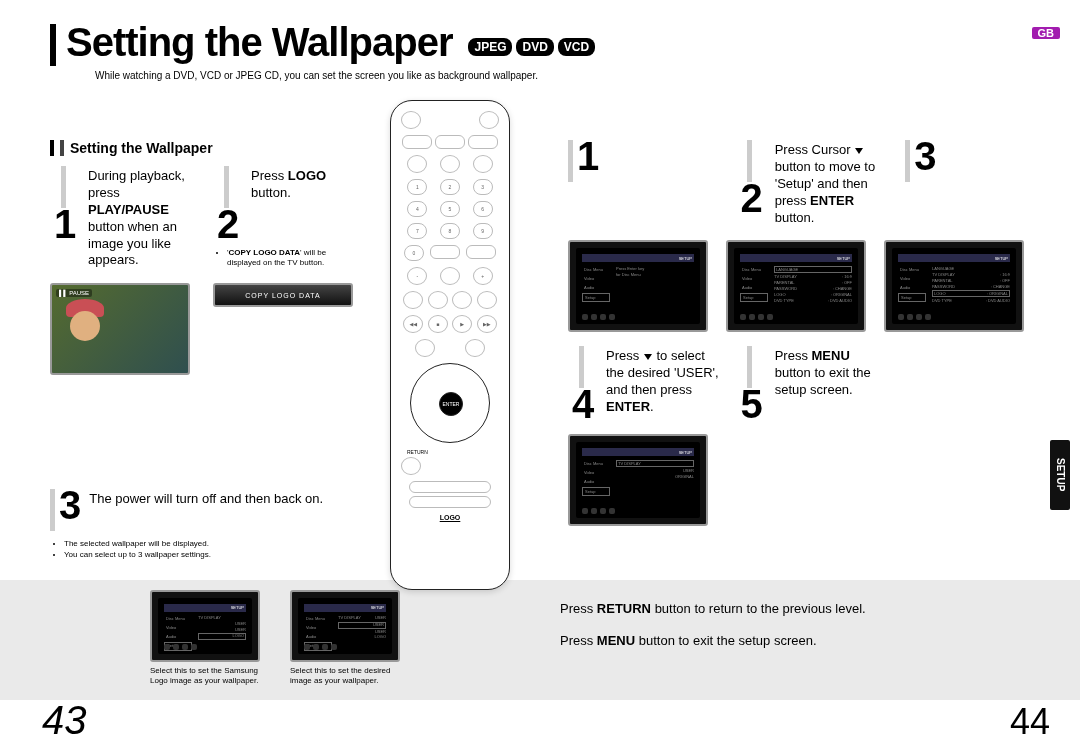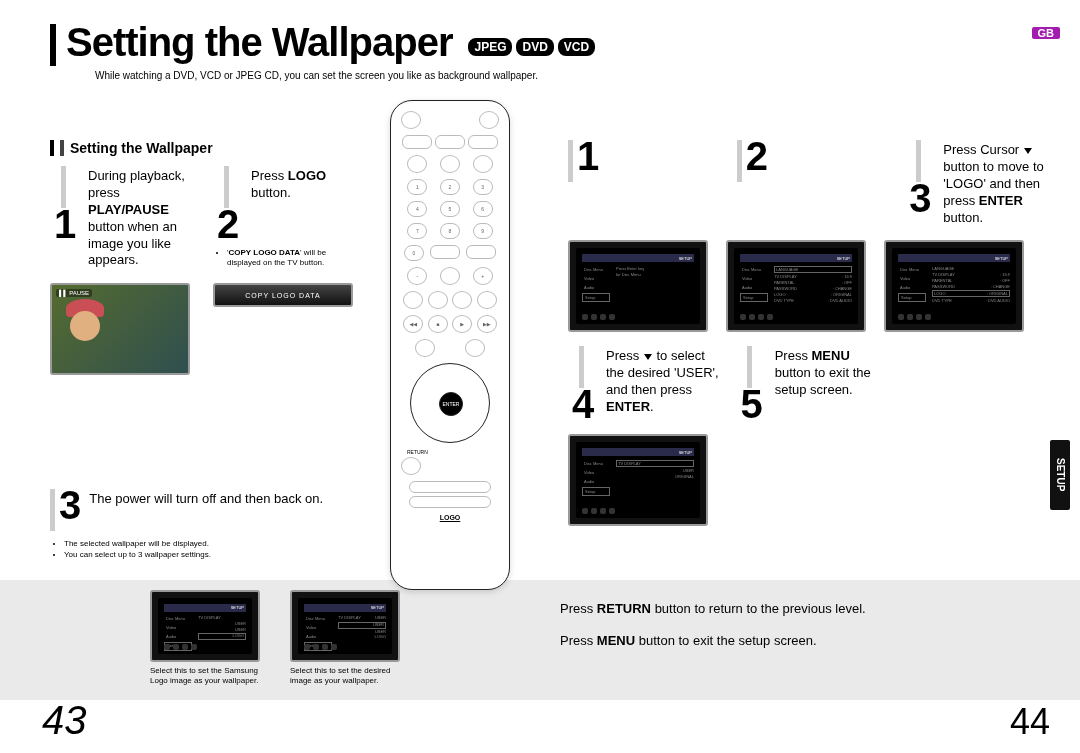--- a/index.html
+++ b/index.html
@@ -571,28 +571,28 @@
 
     <div class="step-row">
       <div class="step-cell">
         <div class="step">
           <div class="step-num">1</div>
         </div>
       </div>
       <div class="step-cell">
         <div class="step">
           <div class="step-num">2</div>
+          <div class="step-text">
+            <span>Press Cursor </span><span class="tri"></span><span> button to move to 'Setup' and then press </span><b>ENTER</b><span> button.</span>
+          </div>
         </div>
       </div>
       <div class="step-cell">
         <div class="step">
           <div class="step-num">3</div>
-          <div class="step-text">
-            <span>Press Cursor </span><span class="tri"></span><span> button to move to 'LOGO' and then press </span><b>ENTER</b><span> button.</span>
-          </div>
         </div>
       </div>
     </div>
 
     <div class="r-tv-row">
       <div class="tv">
         <div class="scr">
           <div class="bar-top">SETUP</div>
           <div class="side">
             <div>Disc Menu</div>

